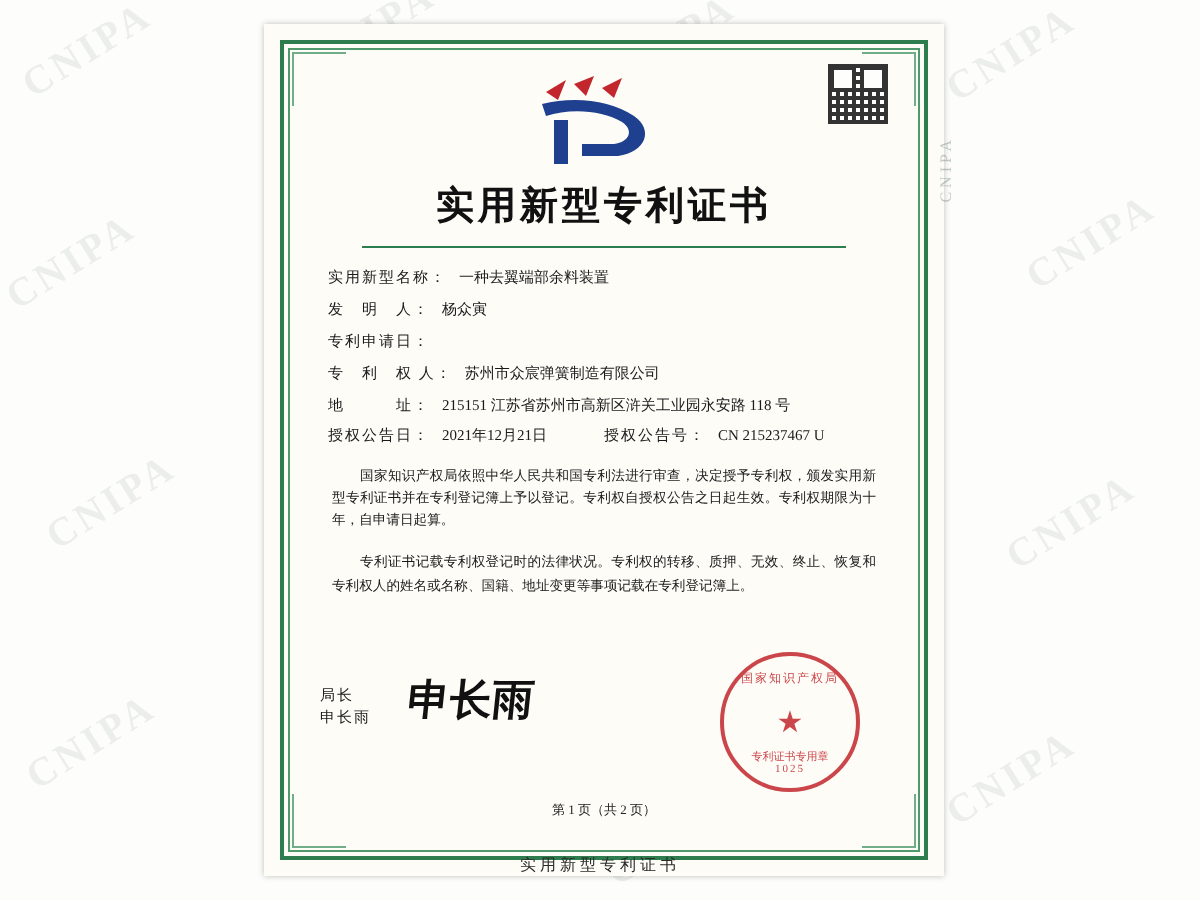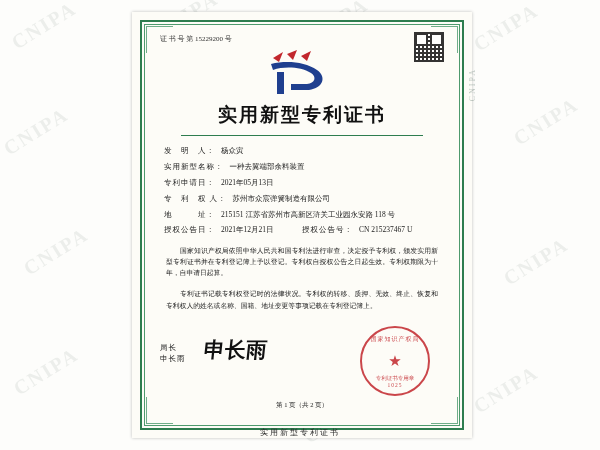--- a/index.html
+++ b/index.html
@@ -279,48 +279,46 @@
     <div class="border-inner"></div>
     <div class="corner tl"></div>
     <div class="corner tr"></div>
     <div class="corner bl"></div>
     <div class="corner br"></div>
 
     <div class="side-mark">CNIPA</div>
 
     <div class="content">
 
-      <div class="cert-no">证 书 号 第 15229200 号</div>
       <div class="qr"></div>
 
       <div class="emblem">
         <svg width="118" height="48" viewBox="0 0 118 48">
           <path d="M30 8 L40 2 L36 12 Z" fill="#c2272d"></path>
           <path d="M44 4 L54 0 L50 10 Z" fill="#c2272d"></path>
           <path d="M58 6 L68 1 L64 11 Z" fill="#c2272d"></path>
           <path d="M28 14 C44 10, 62 12, 74 20 C84 27, 80 38, 66 40 L48 40 L48 34 L64 34 C72 33, 74 27, 68 23 C58 17, 42 16, 30 20 Z" fill="#1f3f8f"></path>
           <path d="M34 22 L34 44 L41 44 L41 22 Z" fill="#1f3f8f"></path>
         </svg>
       </div>
 
       <div class="title">实用新型专利证书</div>
       <div class="rule"></div>
 
       <div class="fields">
         <div class="field-row">
+          <span class="field-label">实用新型名称：</span>
+          <span class="field-value">一种去翼端部余料装置</span>
+        </div>
+        <div class="field-row">
           <span class="field-label">发　明　人：</span>
           <span class="field-value">杨众寅</span>
         </div>
         <div class="field-row">
-          <span class="field-label">实用新型名称：</span>
-          <span class="field-value">一种去翼端部余料装置</span>
-        </div>
-        <div class="field-row">
           <span class="field-label">专利申请日：</span>
-          <span class="field-value">2021年05月13日</span>
         </div>
         <div class="field-row">
           <span class="field-label">专　利　权  人：</span>
           <span class="field-value">苏州市众宸弹簧制造有限公司</span>
         </div>
         <div class="field-row">
           <span class="field-label">地　　　址：</span>
           <span class="field-value">215151 江苏省苏州市高新区浒关工业园永安路 118 号</span>
         </div>
         <div class="field-row split">

